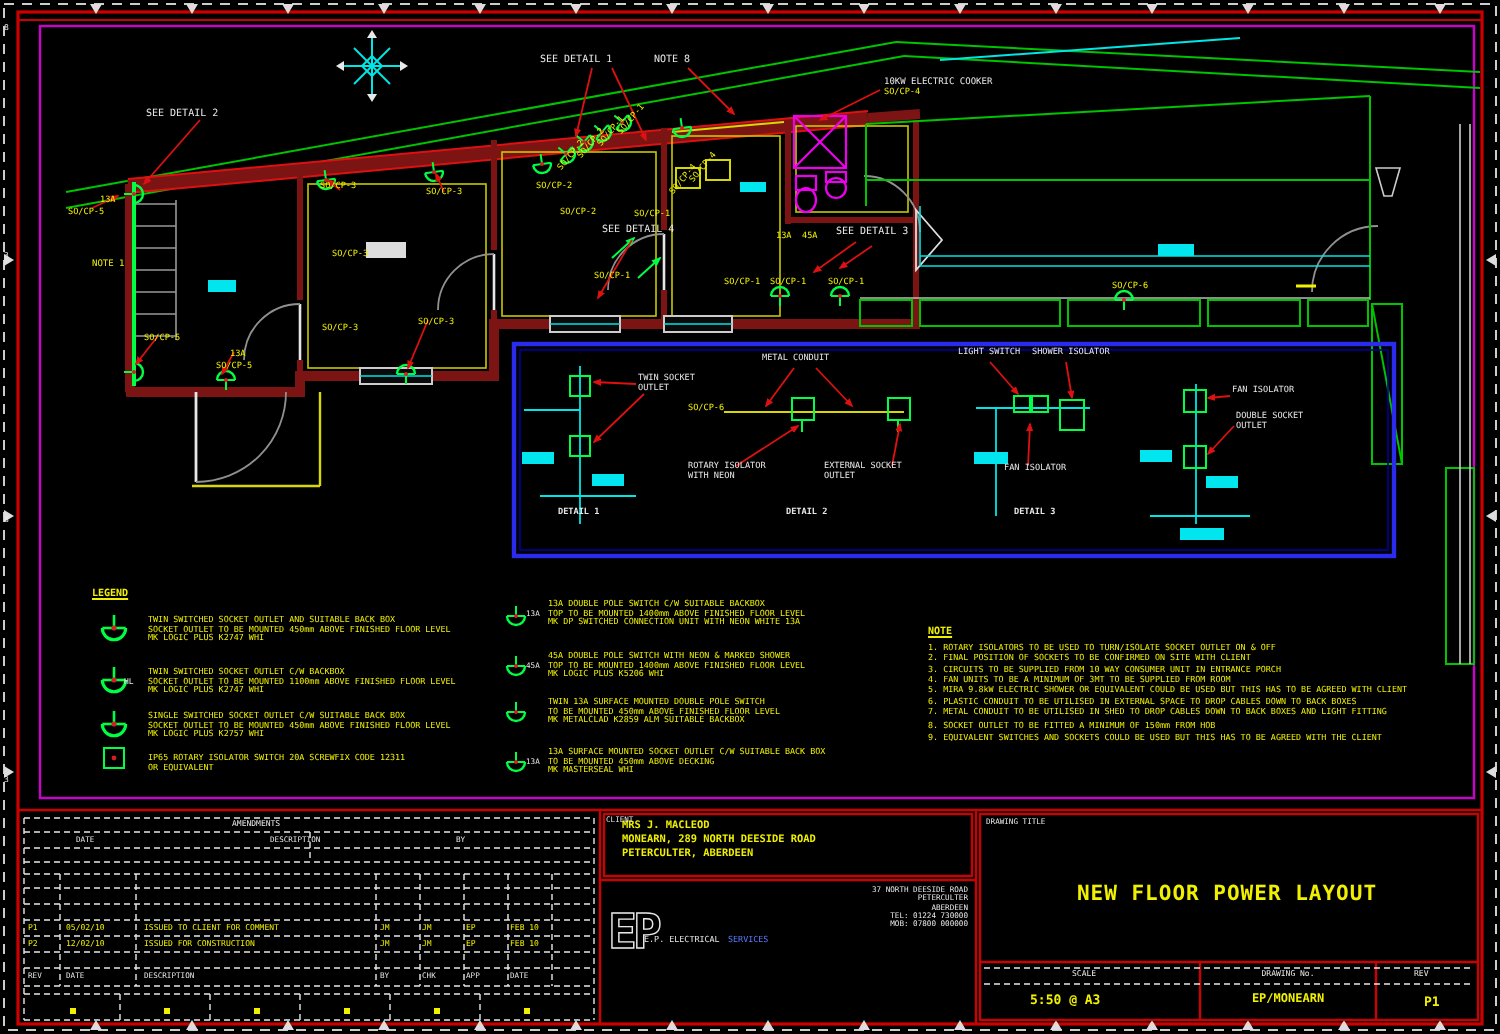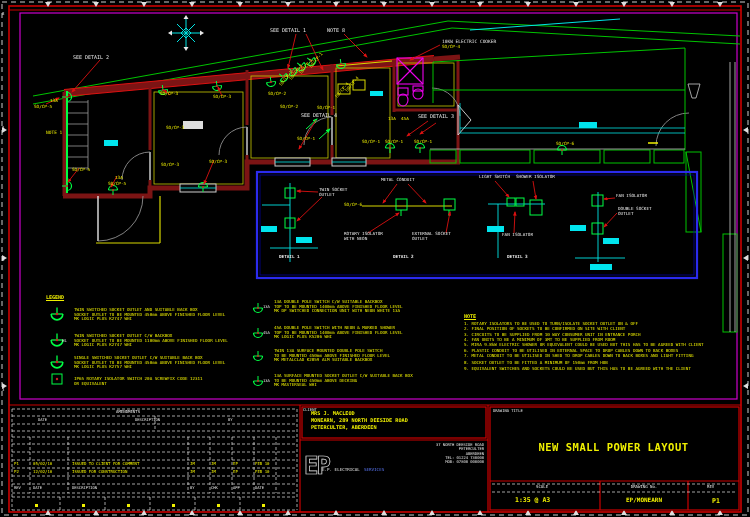--- a/index.html
+++ b/index.html
@@ -356,23 +356,23 @@
   </g>
 </svg>
 
 <div id="labels">
 
   <div class="ttl und" style="left:46px;top:294px;font-size:5px;">LEGEND</div>
   <div class="ttl und" style="left:464px;top:313px;font-size:5px;">NOTE</div>
   <div class="ttl" style="left:311px;top:410px;font-size:5.2px;">MRS J. MACLEOD</div>
   <div class="ttl" style="left:311px;top:417px;font-size:5.2px;">MONEARN, 289 NORTH DEESIDE ROAD</div>
   <div class="ttl" style="left:311px;top:424px;font-size:5.2px;">PETERCULTER, ABERDEEN</div>
-  <div class="ttl" style="left:490px;top:441px;width:247px;text-align:center;font-size:10.5px;letter-spacing:0.5px;">NEW SMALL POWER LAYOUT</div>
+  <div class="ttl" style="left:490px;top:441px;width:247px;text-align:center;font-size:10.5px;letter-spacing:0.5px;">NEW FLOOR POWER LAYOUT</div>
   <div class="hdr" style="left:536px;top:484px;font-size:4px;">SCALE</div>
-  <div class="ttl" style="left:515px;top:496px;font-size:6.5px;">1:35 @ A3</div>
+  <div class="ttl" style="left:515px;top:496px;font-size:6.5px;">5:50 @ A3</div>
   <div class="hdr" style="left:600px;top:484px;width:88px;text-align:center;font-size:4px;">DRAWING No.</div>
   <div class="ttl" style="left:600px;top:496px;width:88px;text-align:center;font-size:6px;">EP/MONEARN</div>
   <div class="hdr" style="left:707px;top:484px;font-size:4px;">REV</div>
   <div class="ttl" style="left:712px;top:497px;font-size:6.5px;">P1</div>
 <div class="lbl w" style="left: 73px; top: 55px; font-size: 5px;">SEE DETAIL 2</div>
       <div class="lbl w" style="left: 270px; top: 28px; font-size: 5px;">SEE DETAIL 1</div>
       <div class="lbl w" style="left: 327px; top: 28px; font-size: 5px;">NOTE 8</div>
       <div class="lbl w" style="left: 442px; top: 39px; font-size: 4.5px;">10KW ELECTRIC COOKER</div>
       <div class="lbl y" style="left: 442px; top: 45px; font-size: 4.3px;">SO/CP-4</div>
       <div class="lbl w" style="left: 301px; top: 113px; font-size: 5px;">SEE DETAIL 4</div>

